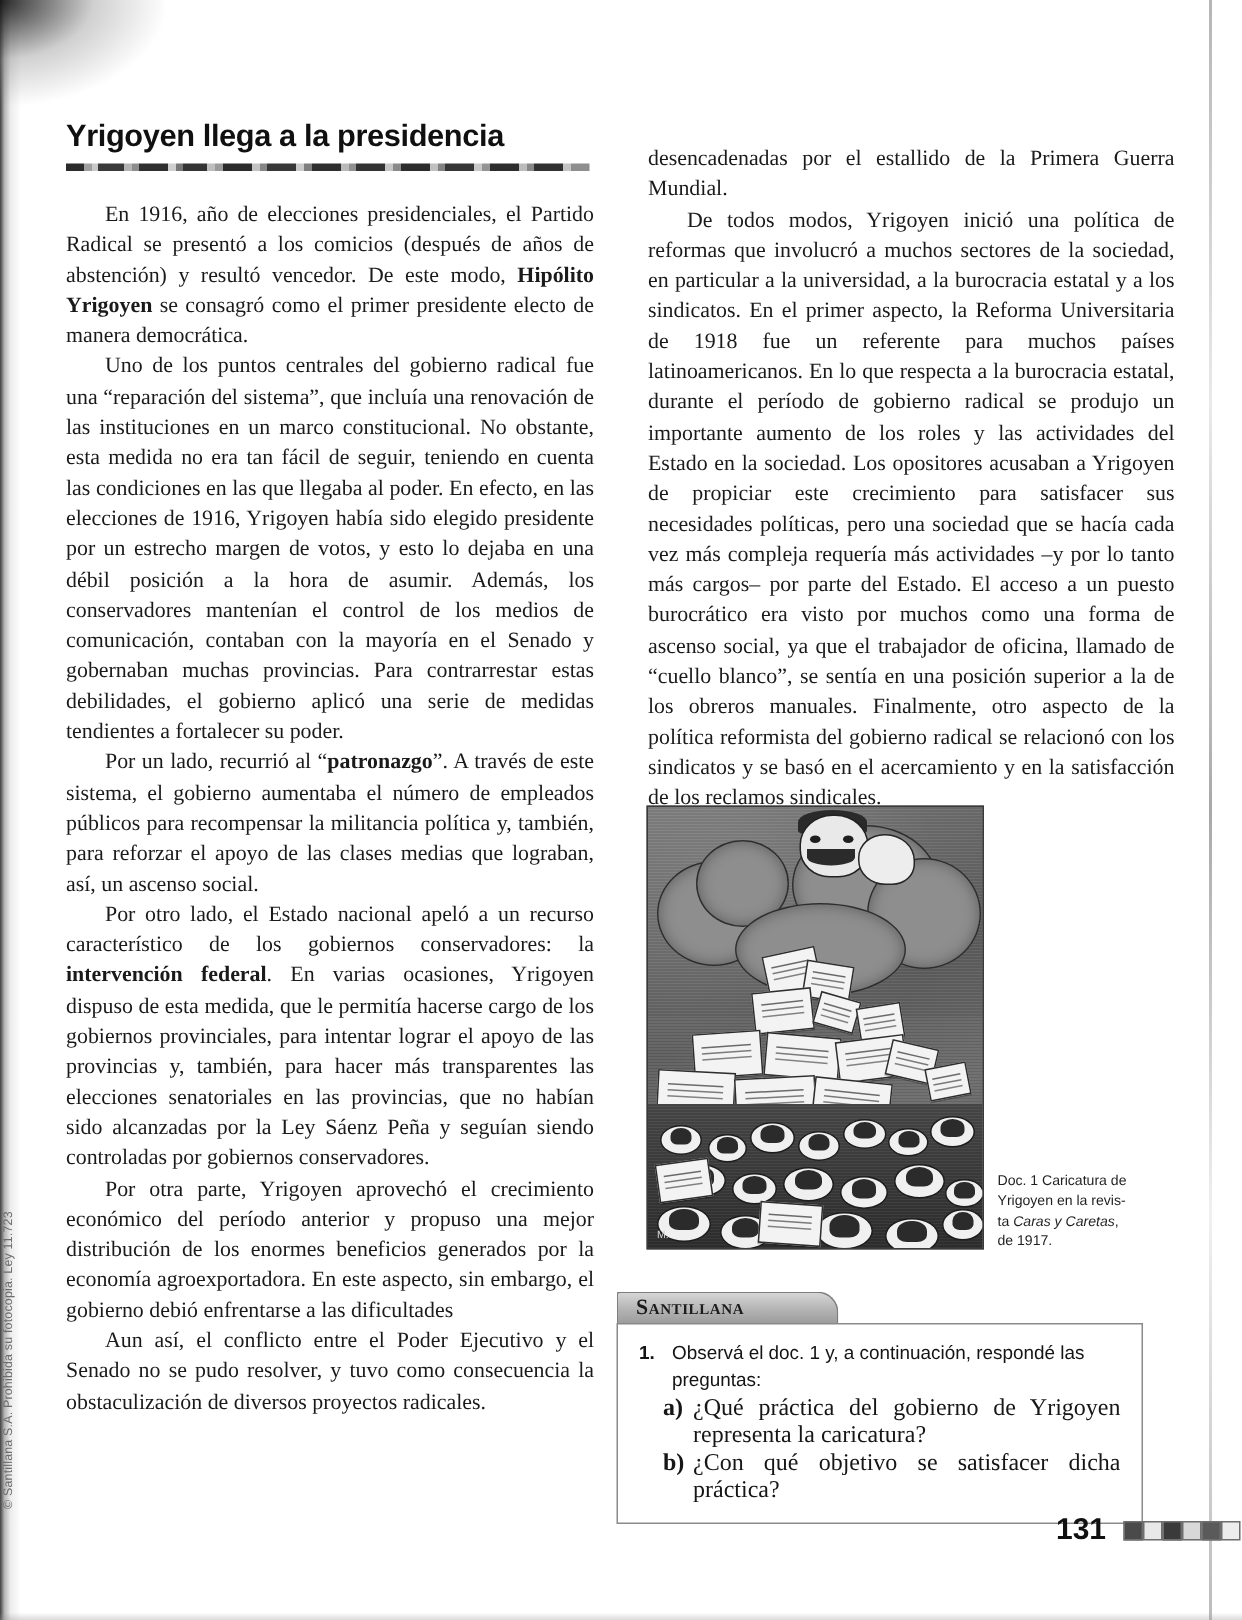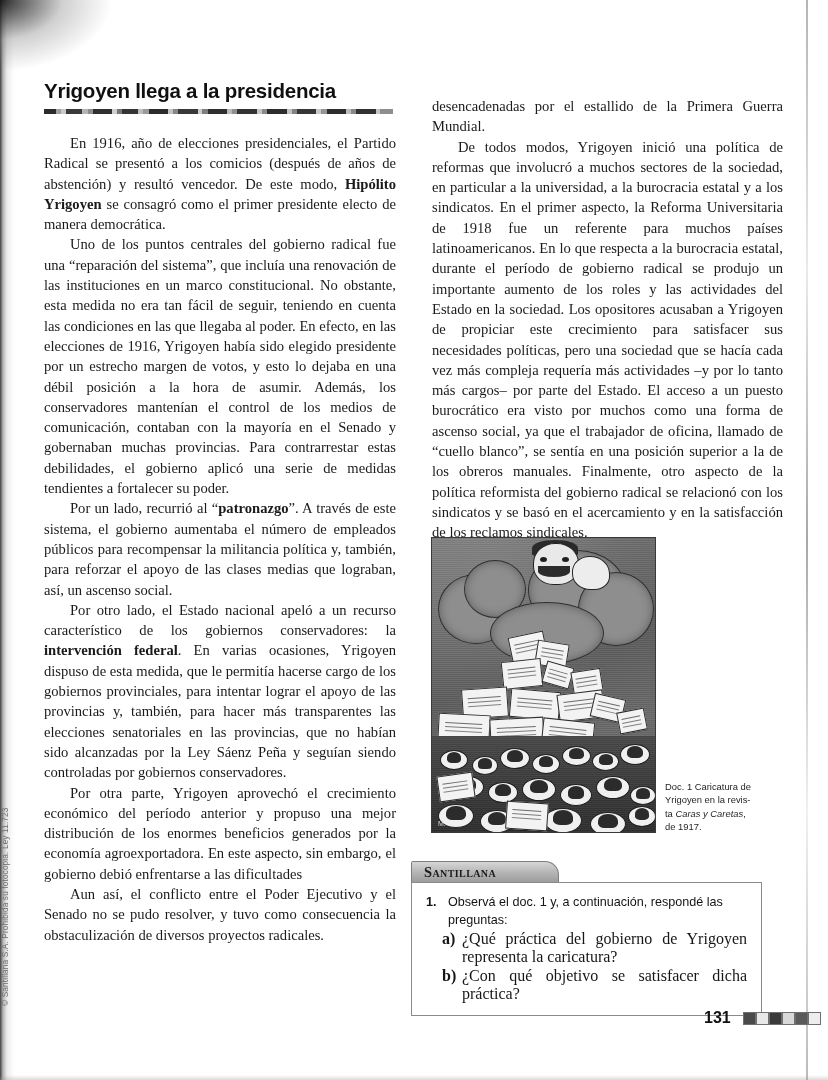--- a/index.html
+++ b/index.html
@@ -331,21 +331,21 @@
   .footer {
     position: absolute;
     left: 704px;
     top: 1009px;
     display: flex;
     align-items: center;
   }
   .page-num {
     font-family: "Liberation Sans", sans-serif;
     font-weight: bold;
-    font-size: 16px;
+    font-size: 20px;
     color: #111;
     margin-right: 12px;
   }
   .deco-bar { display: flex; height: 13px; }
   .deco-bar span {
     display: block;
     width: 13px;
     height: 13px;
     border: 1px solid #6f6f6f;
     box-sizing: border-box;

